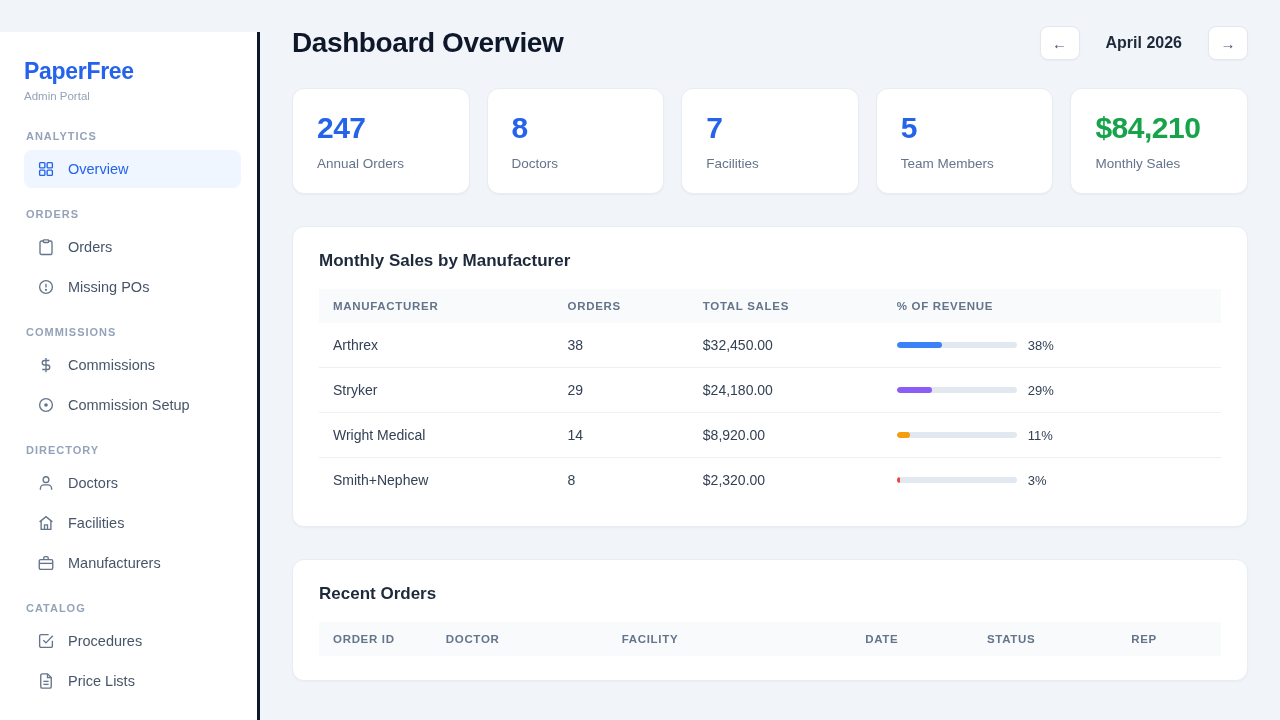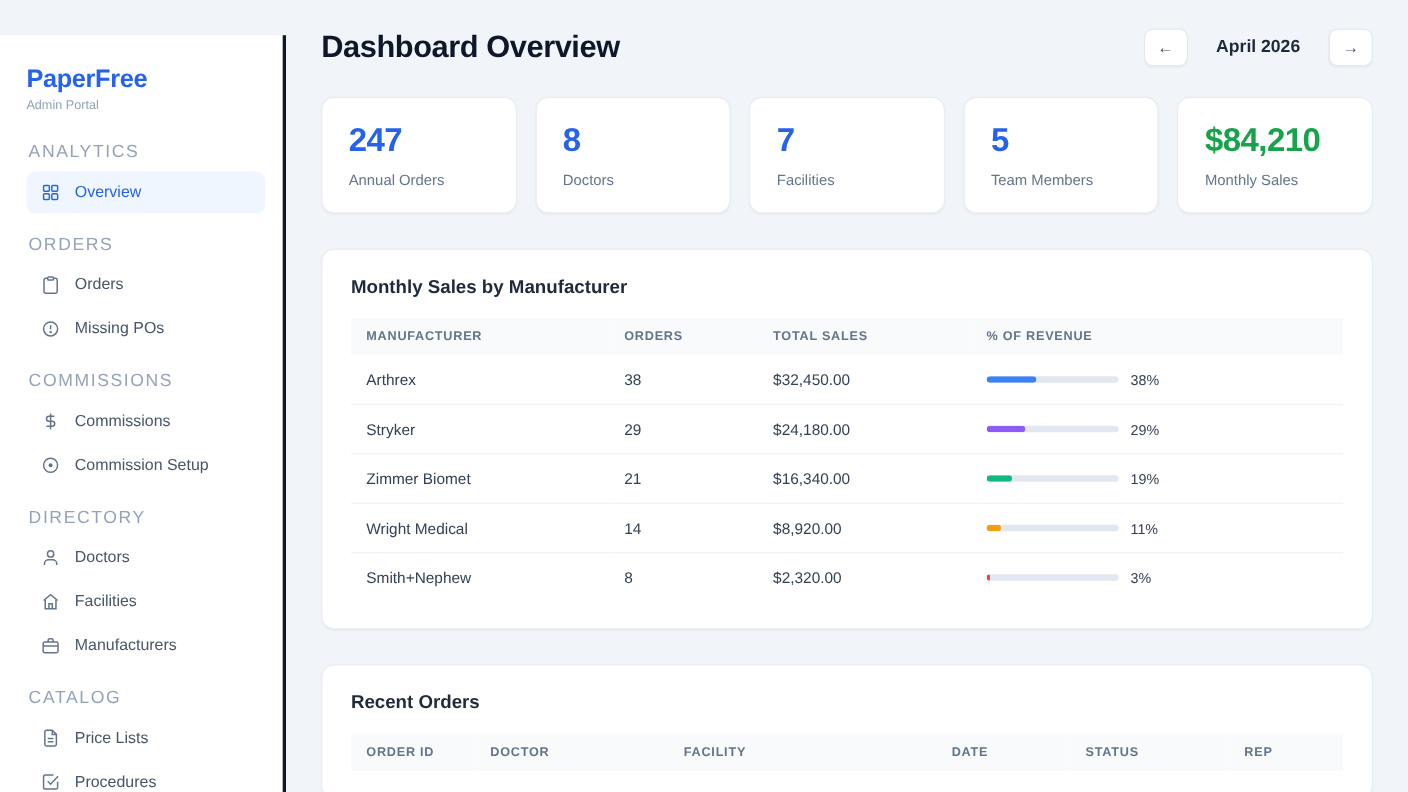--- a/index.html
+++ b/index.html
@@ -17,21 +17,21 @@
     background: #ffffff;
     border-right: 3px solid #0f172a;
     padding: 26px 24px;
     overflow: hidden;
     margin-top: 32px;
   }
   .logo { font-size: 23px; font-weight: 800; color: #2563eb; letter-spacing: -0.3px; }
   .logo-sub { font-size: 11.5px; color: #94a3b8; margin-top: 5px; }
   .nav { margin-top: 28px; }
   .nav-section-label {
-    font-size: 16px; font-weight: 400; color: #94a3b8;
+    font-size: 11px; font-weight: 700; color: #94a3b8;
     letter-spacing: 0.09em; text-transform: uppercase;
     margin: 20px 0 8px 2px;
   }
   .nav-item {
     display: flex; align-items: center; gap: 13px;
     padding: 10px 13px; border-radius: 8px;
     font-size: 14.5px; color: #475569; cursor: pointer;
     margin: 2px -8px 2px 0;
   }
   .nav-item .ni { color: #64748b; display: inline-flex; }
@@ -187,36 +187,36 @@
             <path d="M3 12.5h18"></path>
           </svg>
       </span>
       <span>Manufacturers</span>
     </div>
 
     <div class="nav-section-label">CATALOG</div>
     <div class="nav-item">
       <span class="ni">
         <svg viewBox="0 0 24 24" fill="none" stroke="currentColor" stroke-width="1.8">
+            <path d="M20.5 11.5v7a2 2 0 0 1-2 2h-13a2 2 0 0 1-2-2v-13a2 2 0 0 1 2-2h10"></path>
+            <polyline points="8.5 11 12 14.5 21 5"></polyline>
+          </svg>
+      </span>
+      <span>Procedures</span>
+    </div>
+    <div class="nav-item">
+      <span class="ni">
+        <svg viewBox="0 0 24 24" fill="none" stroke="currentColor" stroke-width="1.8">
             <path d="M14 2.5H7a2 2 0 0 0-2 2v15a2 2 0 0 0 2 2h10a2 2 0 0 0 2-2V7.5z"></path>
             <path d="M14 2.5v5h5"></path>
             <line x1="8.5" y1="12.5" x2="15.5" y2="12.5"></line>
             <line x1="8.5" y1="16.5" x2="15.5" y2="16.5"></line>
           </svg>
       </span>
       <span>Price Lists</span>
-    </div>
-    <div class="nav-item">
-      <span class="ni">
-        <svg viewBox="0 0 24 24" fill="none" stroke="currentColor" stroke-width="1.8">
-            <path d="M20.5 11.5v7a2 2 0 0 1-2 2h-13a2 2 0 0 1-2-2v-13a2 2 0 0 1 2-2h10"></path>
-            <polyline points="8.5 11 12 14.5 21 5"></polyline>
-          </svg>
-      </span>
-      <span>Procedures</span>
     </div>
   </nav>
 </aside>
 
 <main class="main">
 
   <div class="page-header">
     <h1 class="page-title">Dashboard Overview</h1>
     <div class="period-nav">
       <button class="nav-btn">
@@ -284,33 +284,20 @@
           <td>
             <div class="rev-wrap">
               <div class="track">
                 <div class="fill" style="width: 29%; background: rgb(139, 92, 246);"></div>
               </div>
               <span class="pct">29%</span>
             </div>
           </td>
         </tr>
         <tr>
-          <td>Zimmer Biomet</td>
-          <td>21</td>
-          <td>$16,340.00</td>
-          <td>
-            <div class="rev-wrap">
-              <div class="track">
-                <div class="fill" style="width: 19%; background: rgb(16, 185, 129);"></div>
-              </div>
-              <span class="pct">19%</span>
-            </div>
-          </td>
-        </tr>
-        <tr>
           <td>Wright Medical</td>
           <td>14</td>
           <td>$8,920.00</td>
           <td>
             <div class="rev-wrap">
               <div class="track">
                 <div class="fill" style="width: 11%; background: rgb(245, 158, 11);"></div>
               </div>
               <span class="pct">11%</span>
             </div>

